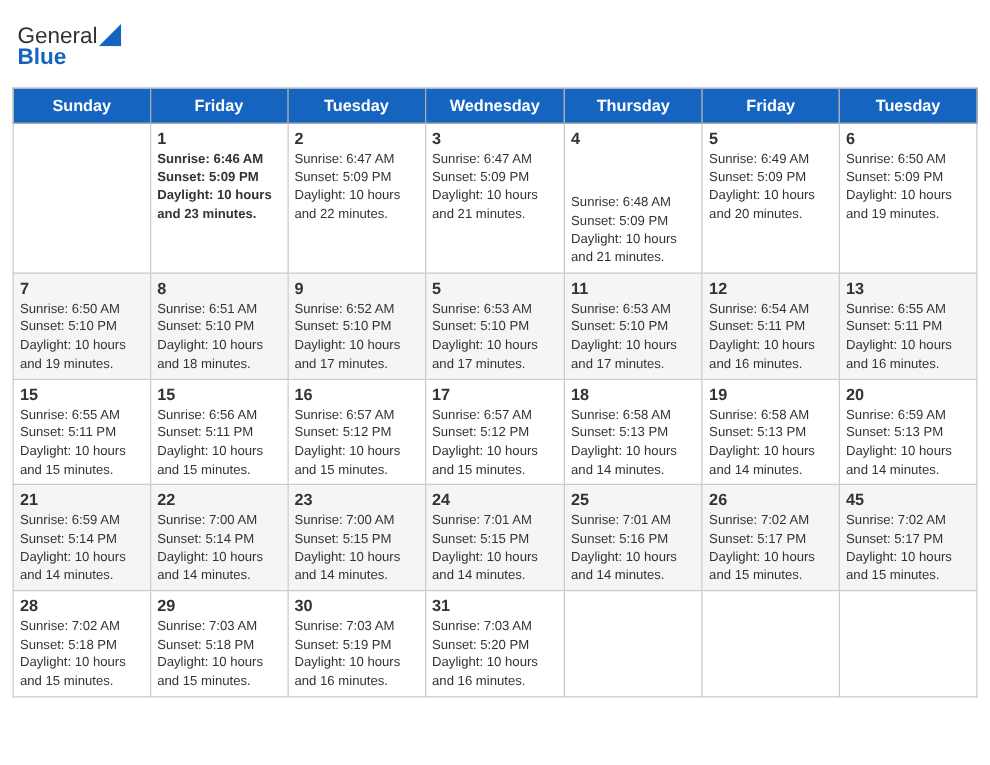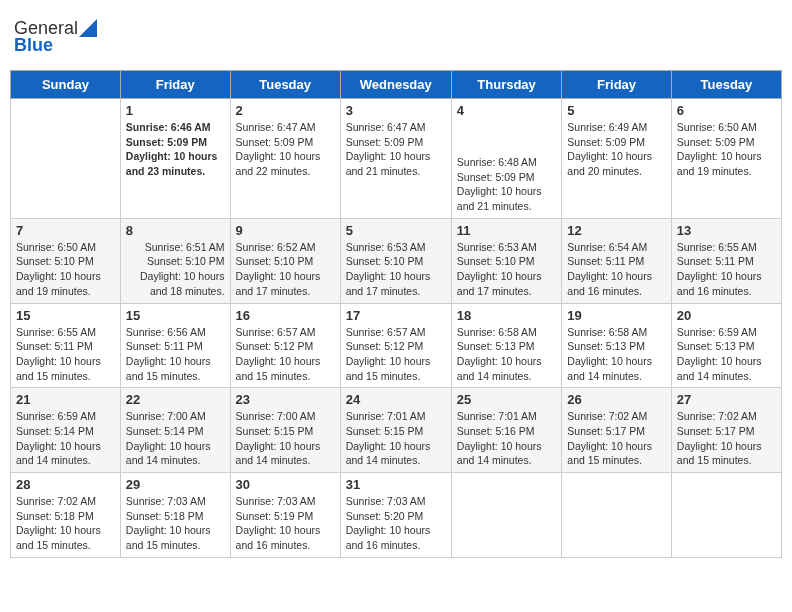--- a/index.html
+++ b/index.html
@@ -149,21 +149,21 @@
       </tr>
       <tr>
         <td>
           <span class="day-num">7</span>
           <div class="day-info" style="white-space: pre-line;">Sunrise: 6:50 AM
 Sunset: 5:10 PM
 Daylight: 10 hours and 19 minutes.</div>
         </td>
         <td>
           <span class="day-num">8</span>
-          <div class="day-info" style="white-space: pre-line; text-align: right;">Sunrise: 6:51 AM
+          <div class="day-info" style="white-space: pre-line;">Sunrise: 6:51 AM
 Sunset: 5:10 PM
 Daylight: 10 hours and 18 minutes.</div>
         </td>
         <td>
           <span class="day-num">9</span>
           <div class="day-info" style="white-space: pre-line;">Sunrise: 6:52 AM
 Sunset: 5:10 PM
 Daylight: 10 hours and 17 minutes.</div>
         </td>
         <td>
@@ -266,21 +266,21 @@
 Sunset: 5:16 PM
 Daylight: 10 hours and 14 minutes.</div>
         </td>
         <td>
           <span class="day-num">26</span>
           <div class="day-info" style="white-space: pre-line;">Sunrise: 7:02 AM
 Sunset: 5:17 PM
 Daylight: 10 hours and 15 minutes.</div>
         </td>
         <td>
-          <span class="day-num">27</span>
+          <span class="day-num">45</span>
           <div class="day-info" style="white-space: pre-line;">Sunrise: 7:02 AM
 Sunset: 5:17 PM
 Daylight: 10 hours and 15 minutes.</div>
         </td>
       </tr>
       <tr>
         <td>
           <span class="day-num">28</span>
           <div class="day-info" style="white-space: pre-line;">Sunrise: 7:02 AM
 Sunset: 5:18 PM

